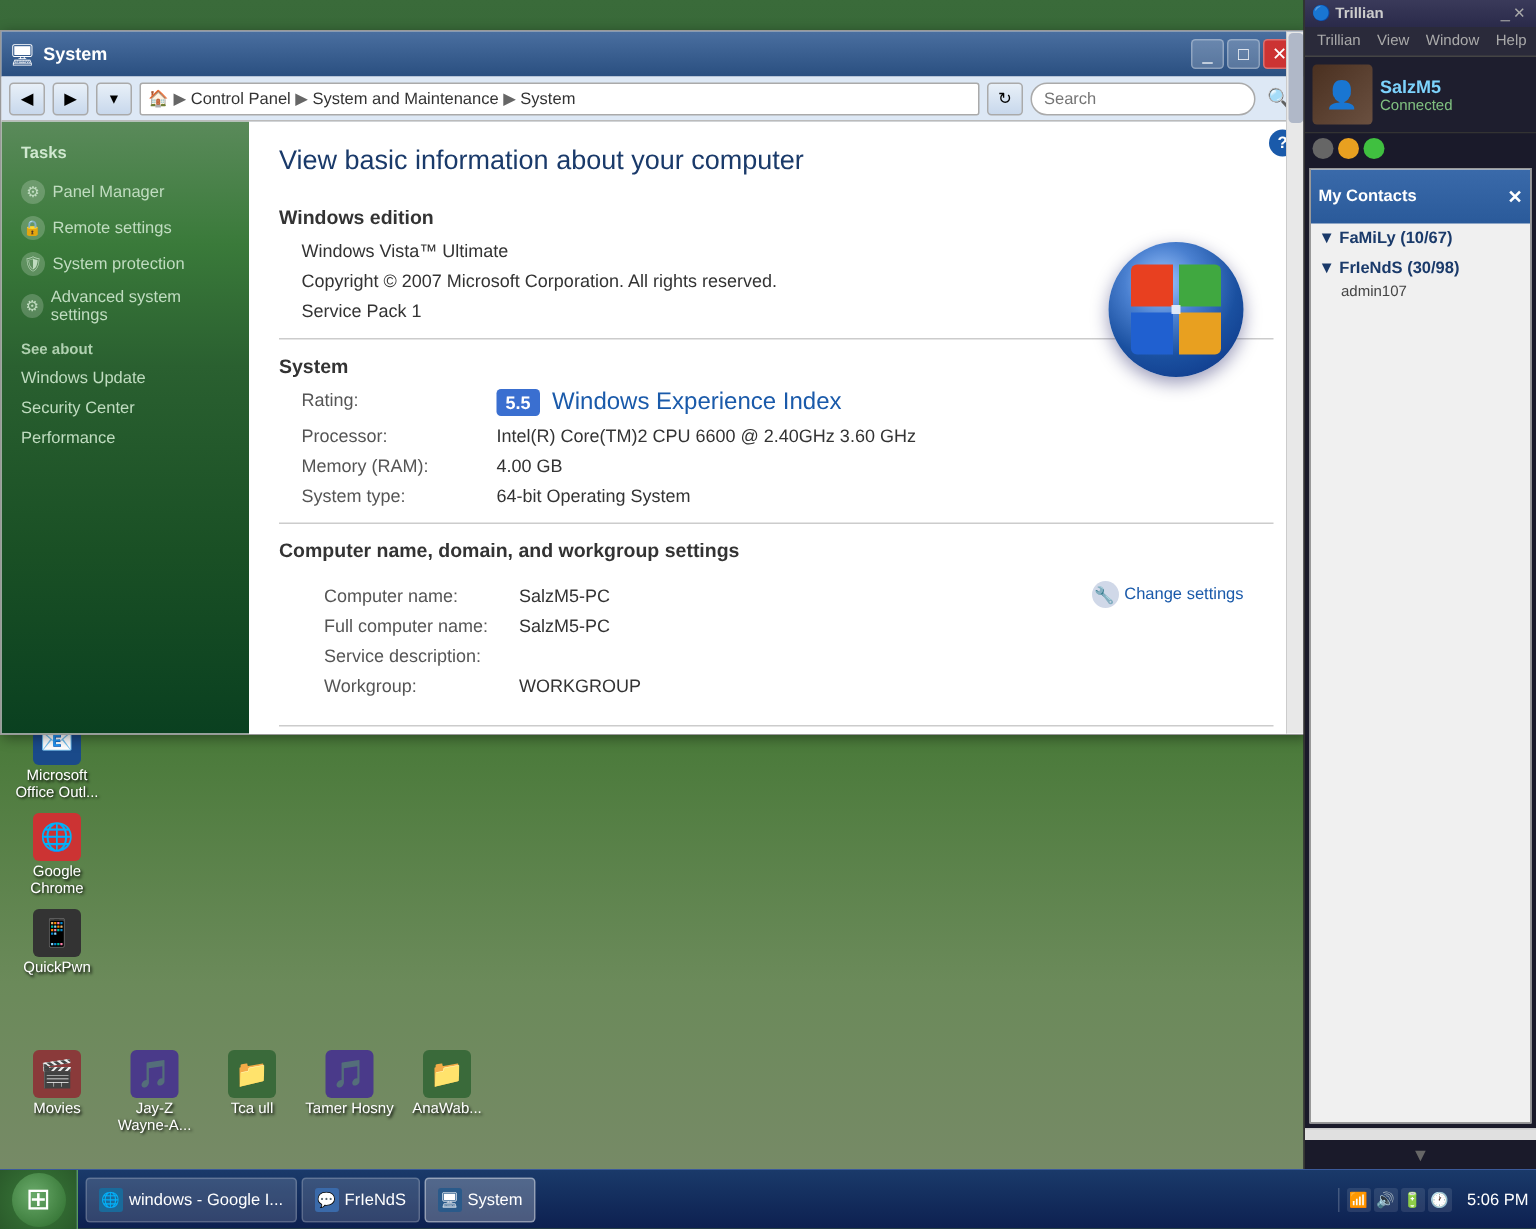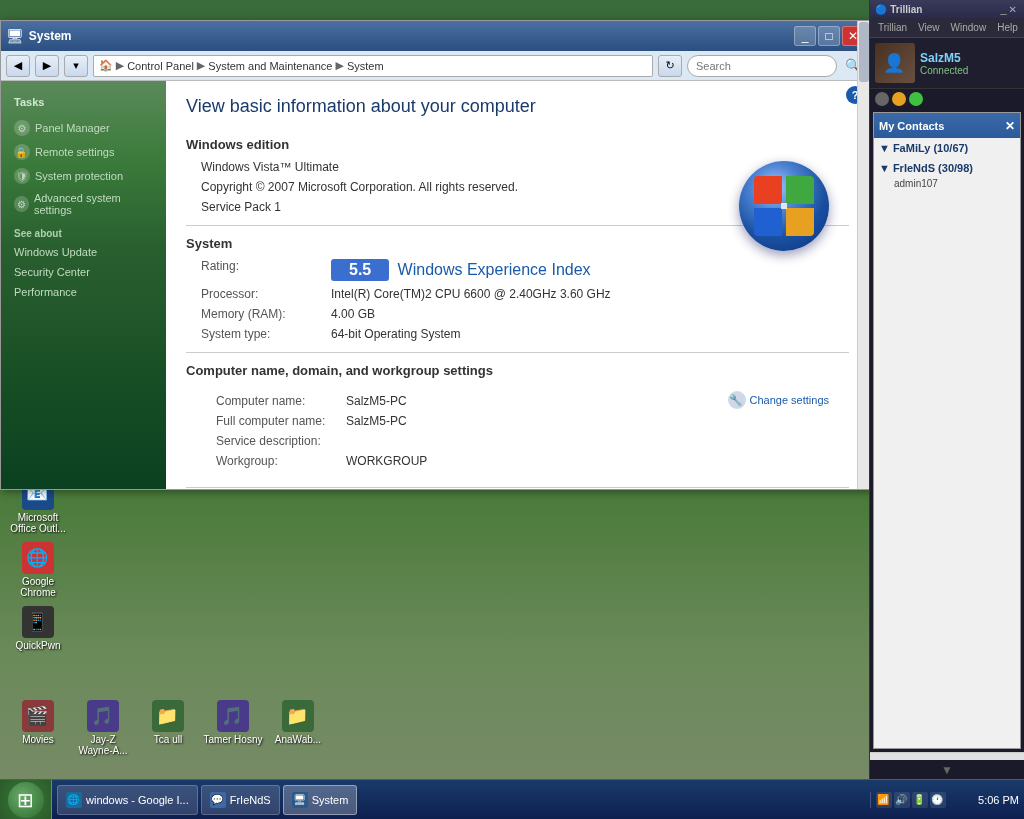--- a/index.html
+++ b/index.html
@@ -146,21 +146,20 @@
       align-items: center;
       justify-content: center;
       font-size: 10px;
     }
 
     .taskbar-clock {
       color: white;
       font-size: 11px;
       text-align: right;
       padding: 2px 5px;
-      margin-left: 22px;
     }
 
     .systray {
       display: flex;
       align-items: center;
       gap: 2px;
       padding: 0 5px;
       border-left: 1px solid rgba(255,255,255,0.2);
     }
 
@@ -438,23 +437,23 @@
       background: rgba(255,255,255,0.8);
     }
 
     
     .rating-badge {
       display: inline-flex;
       align-items: center;
       gap: 5px;
       background: #3a6fd0;
       color: white;
-      padding: 2px 18px;
+      padding: 2px 6px;
       border-radius: 3px;
-      font-size: 16px;
+      font-size: 12px;
       font-weight: bold;
       margin-right: 5px;
     }
 
     .rating-link {
       color: #1a5aaa;
       text-decoration: none;
       font-size: 16px;
     }
 
@@ -622,21 +621,21 @@
       background: #f0f0f0;
       flex: 1;
       border: 1px solid #999;
       margin: 3px;
       overflow: hidden;
       display: flex;
       flex-direction: column;
     }
 
     .contacts-header {
-      height: 25px;
+      height: 36px;
       background: linear-gradient(180deg, #3a6aaa 0%, #2a5a9a 100%);
       display: flex;
       align-items: center;
       padding: 0 5px;
       font-size: 11px;
       color: white;
       font-weight: bold;
     }
 
     .contacts-close-btn {

